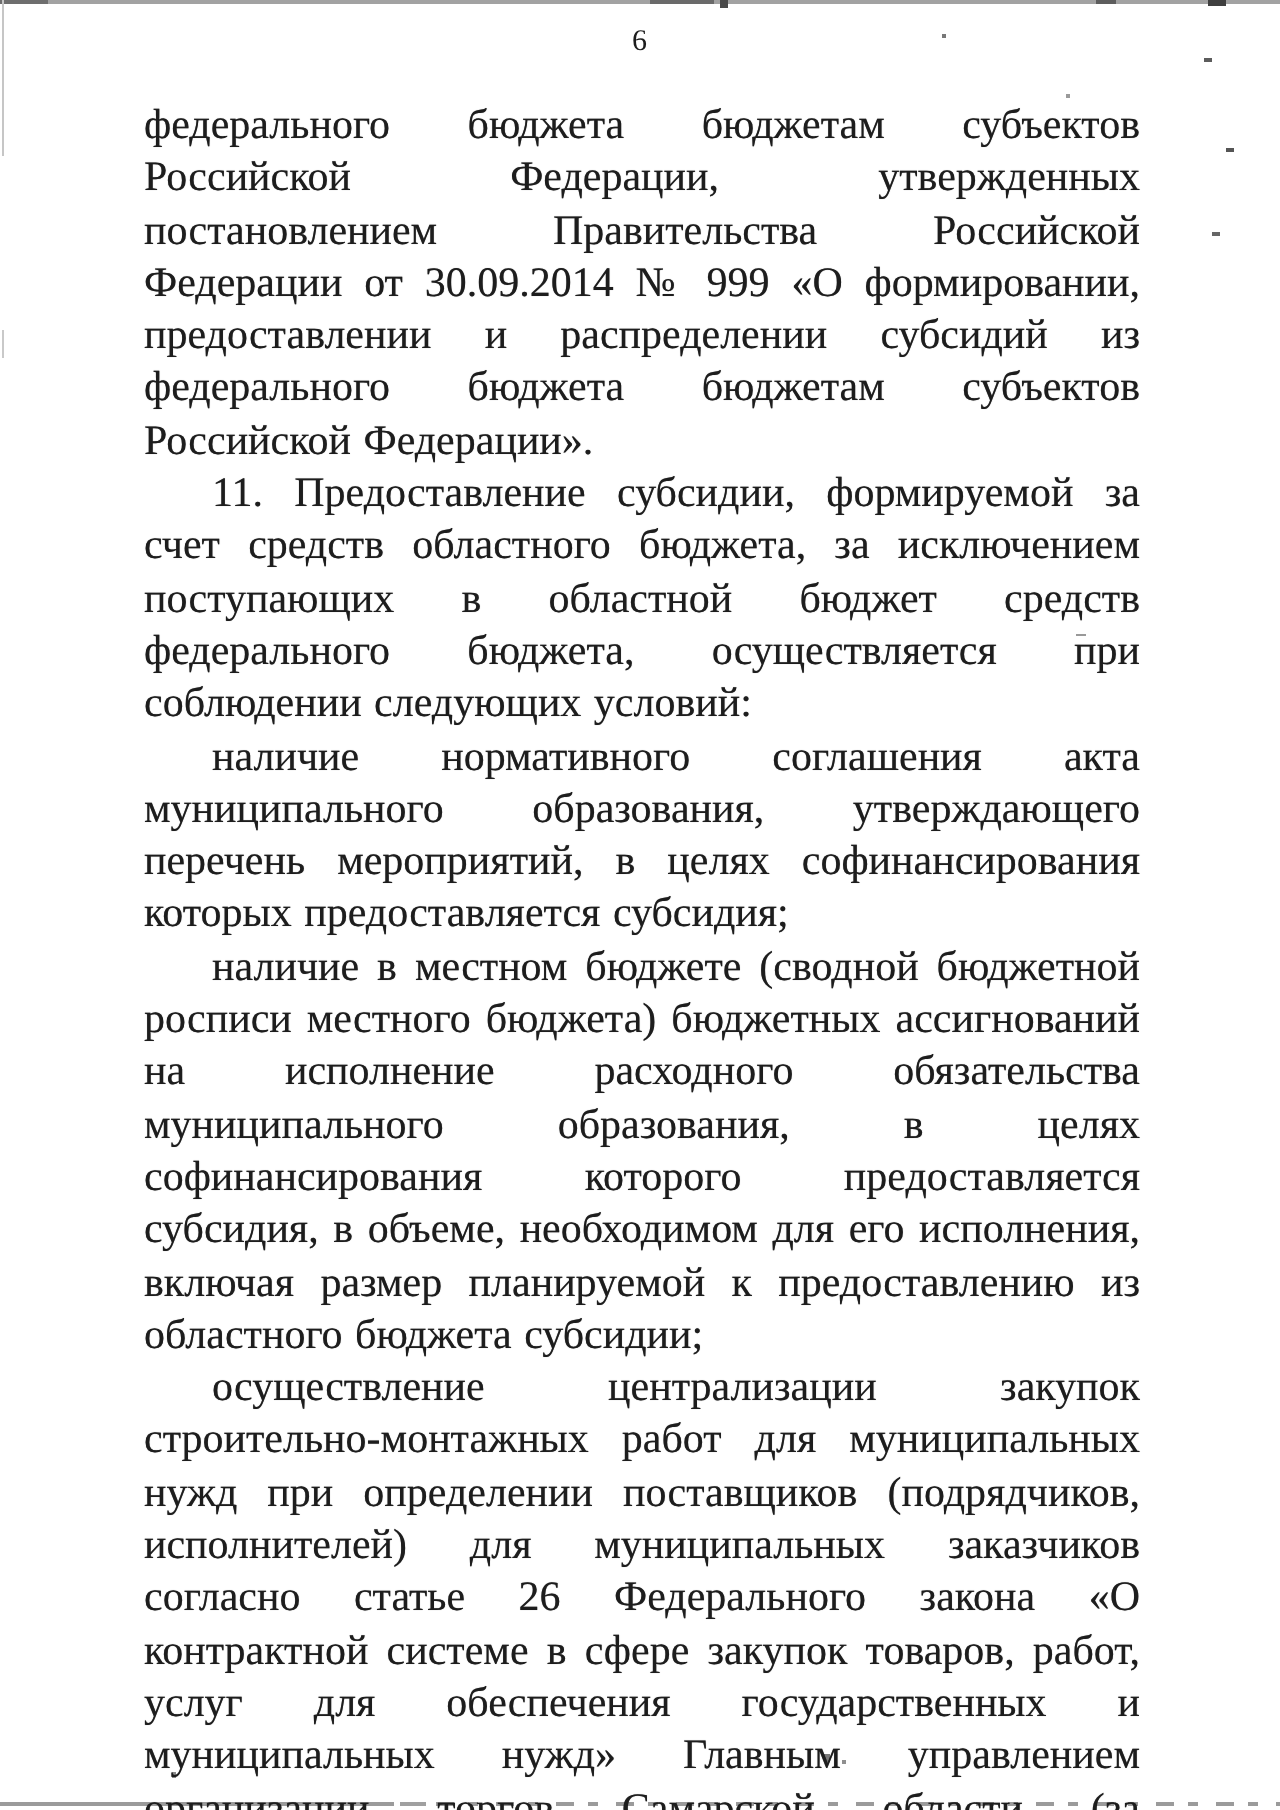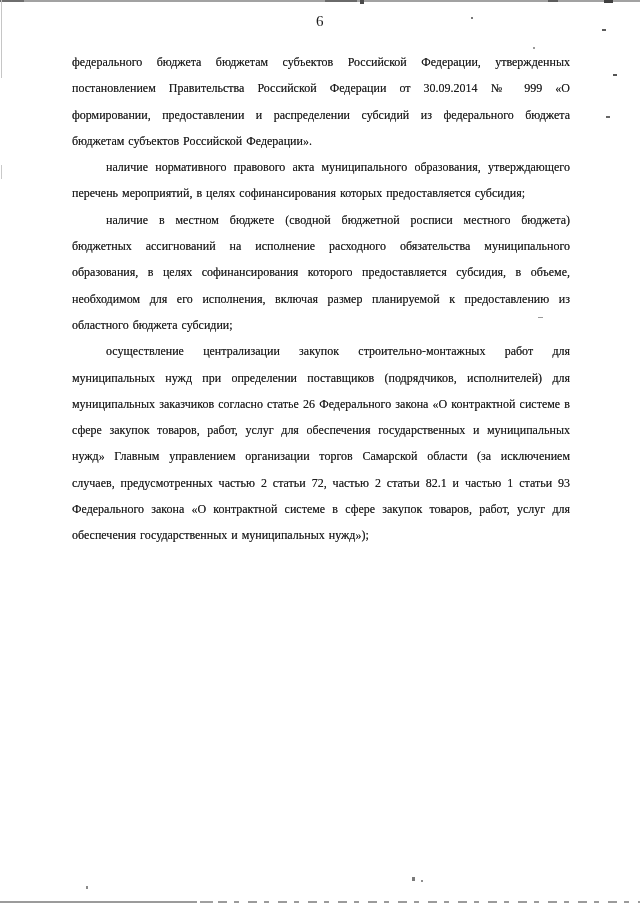--- a/index.html
+++ b/index.html
@@ -27,21 +27,21 @@
     letter-spacing: 0.5px;
   }
   .content {
     position: absolute;
     top: 49px;
     left: 72px;
     width: 498px;
   }
   .para {
     margin: 0;
-    font-size: 12px;
+    font-size: 21px;
     line-height: 26.3px;
     text-align: justify;
     text-shadow: 0 0 0.35px rgba(0,0,0,0.6);
     word-spacing: 1px;
   }
   .para.indent {
     text-indent: 34px;
   }
 
   
@@ -93,16 +93,17 @@
 <div class="artifact speck-5"></div>
 <div class="artifact speck-6"></div>
 <div class="artifact speck-7"></div>
 <div class="artifact speck-8"></div>
 <div class="artifact speck-9"></div>
 
 <div class="page-number">6</div>
 
 <div class="content">
   <p class="para">федерального бюджета бюджетам субъектов Российской Федерации, утвержденных постановлением Правительства Российской Федерации от 30.09.2014 № 999 «О формировании, предоставлении и распределении субсидий из федерального бюджета бюджетам субъектов Российской Федерации».</p>
-  <p class="para indent">наличие нормативного правового акта муниципального образования, утверждающего перечень мероприятий, в целях софинансирования которых предоставляется субсидия;</p>
+  <p class="para indent">11. Предоставление субсидии, формируемой за счет средств областного бюджета, за исключением поступающих в областной бюджет средств федерального бюджета, осуществляется при соблюдении следующих условий:</p>
+  <p class="para indent">наличие нормативного соглашения акта муниципального образования, утверждающего перечень мероприятий, в целях софинансирования которых предоставляется субсидия;</p>
   <p class="para indent">наличие в местном бюджете (сводной бюджетной росписи местного бюджета) бюджетных ассигнований на исполнение расходного обязательства муниципального образования, в целях софинансирования которого предоставляется субсидия, в объеме, необходимом для его исполнения, включая размер планируемой к предоставлению из областного бюджета субсидии;</p>
   <p class="para indent">осуществление централизации закупок строительно-монтажных работ для муниципальных нужд при определении поставщиков (подрядчиков, исполнителей) для муниципальных заказчиков согласно статье 26 Федерального закона «О контрактной системе в сфере закупок товаров, работ, услуг для обеспечения государственных и муниципальных нужд» Главным управлением организации торгов Самарской области (за исключением случаев, предусмотренных частью 2 статьи 72, частью 2 статьи 82.1 и частью 1 статьи 93 Федерального закона «О контрактной системе в сфере закупок товаров, работ, услуг для обеспечения государственных и муниципальных нужд»);</p>
 </div>
 
 </body></html>

